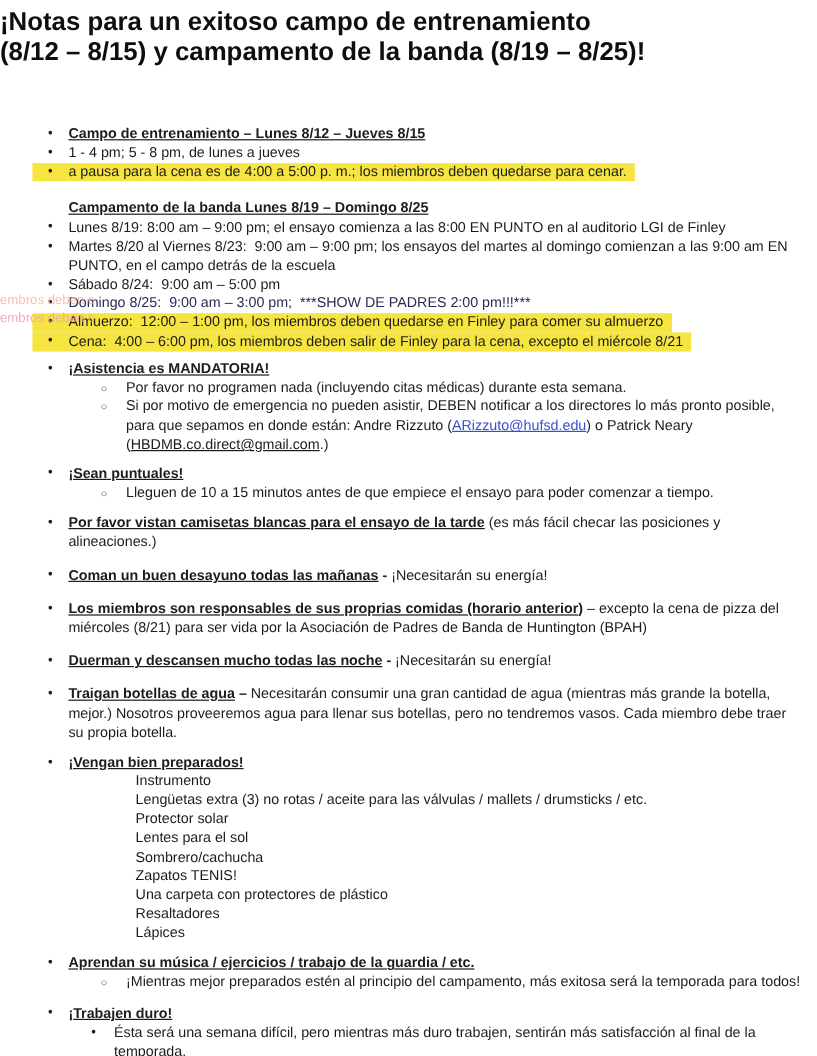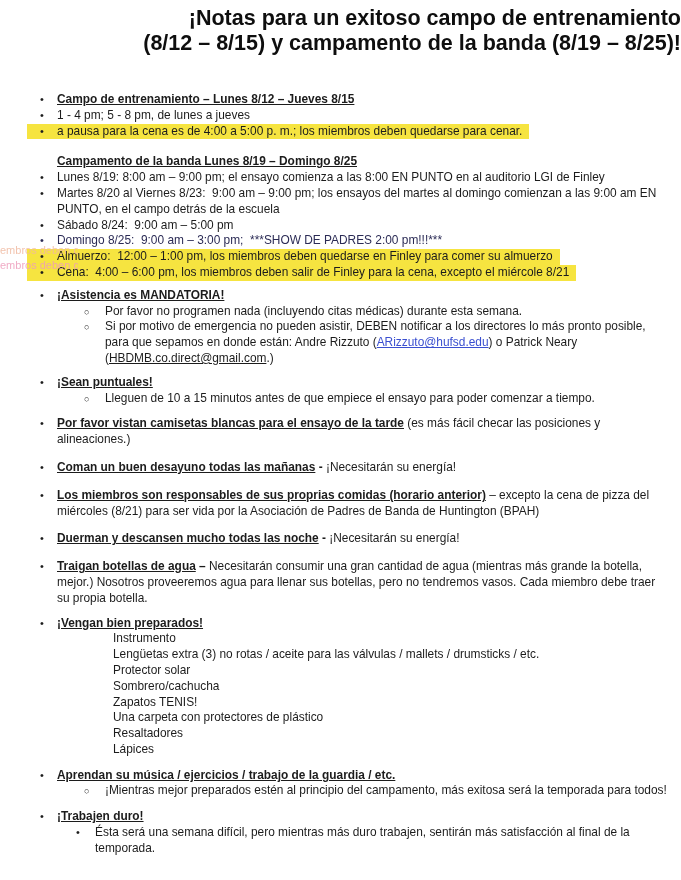--- a/index.html
+++ b/index.html
@@ -1,20 +1,20 @@
 <!DOCTYPE html>
 <html><head>
 <meta charset="utf-8">
 <style>
   html,body{margin:0;padding:0;background:#ffffff;}
   .page{
     position:relative;width:681px;height:880px;background:#ffffff;overflow:hidden;
     font-family:"Liberation Sans",sans-serif;font-size:11.9px;line-height:15.8px;color:#1c1c1c;
   }
-  .title{padding-top:6px;margin-bottom:36px;text-align:right;font-weight:bold;
+  .title{padding-top:6px;margin-bottom:48px;text-align:left;font-weight:bold;
          font-size:21.5px;line-height:25px;color:#0e0e0e;}
   .row{position:relative;}
   .li1{padding-left:57px;padding-right:12px;}
   .li1 .marker{position:absolute;left:40px;top:0;font-size:11px;}
   .nb{padding-left:57px;padding-right:4px;}
   .li2{padding-left:105px;padding-right:12px;}
   .li2 .marker{position:absolute;left:84px;top:1px;font-size:9px;}
   .li2b{padding-left:95px;padding-right:12px;}
   .li2b .marker{position:absolute;left:76px;top:0;font-size:11px;}
   .ind{padding-left:113px;padding-right:12px;}
@@ -66,20 +66,21 @@
       <div class="row li1"><span class="marker">•</span><span class="run b u">Los miembros son responsables de sus proprias comidas (horario anterior)</span><span class="run"> – excepto la cena de pizza del miércoles (8/21) para ser vida por la Asociación de Padres de Banda de Huntington (BPAH)</span></div>
       <div class="spacer" style="height: 12px;"></div>
       <div class="row li1"><span class="marker">•</span><span class="run b u">Duerman y descansen mucho todas las noche</span><span class="run b"> - </span><span class="run">¡Necesitarán su energía!</span></div>
       <div class="spacer" style="height: 12px;"></div>
       <div class="row li1"><span class="marker">•</span><span class="run b u">Traigan botellas de agua</span><span class="run b"> – </span><span class="run">Necesitarán consumir una gran cantidad de agua (mientras más grande la botella, mejor.) Nosotros proveeremos agua para llenar sus botellas, pero no tendremos vasos. Cada miembro debe traer su propia botella.</span></div>
       <div class="spacer" style="height: 9px;"></div>
       <div class="row li1"><span class="marker">•</span><span class="run b u">¡Vengan bien preparados!</span></div>
       <div class="row ind"><span class="run">Instrumento</span></div>
       <div class="row ind"><span class="run">Lengüetas extra (3) no rotas / aceite para las válvulas / mallets / drumsticks / etc.</span></div>
       <div class="row ind"><span class="run">Protector solar</span></div>
+      <div class="row ind"><span class="run">Lentes para el sol</span></div>
       <div class="row ind"><span class="run">Sombrero/cachucha</span></div>
       <div class="row ind"><span class="run">Zapatos TENIS!</span></div>
       <div class="row ind"><span class="run">Una carpeta con protectores de plástico</span></div>
       <div class="row ind"><span class="run">Resaltadores</span></div>
       <div class="row ind"><span class="run">Lápices</span></div>
       <div class="spacer" style="height: 10px;"></div>
       <div class="row li1"><span class="marker">•</span><span class="run b u">Aprendan su música / ejercicios / trabajo de la guardia / etc.</span></div>
       <div class="row li2"><span class="marker">○</span><span class="run">¡Mientras mejor preparados estén al principio del campamento, más exitosa será la temporada para todos!</span></div>
       <div class="spacer" style="height: 10px;"></div>
       <div class="row li1"><span class="marker">•</span><span class="run b u">¡Trabajen duro!</span></div>

